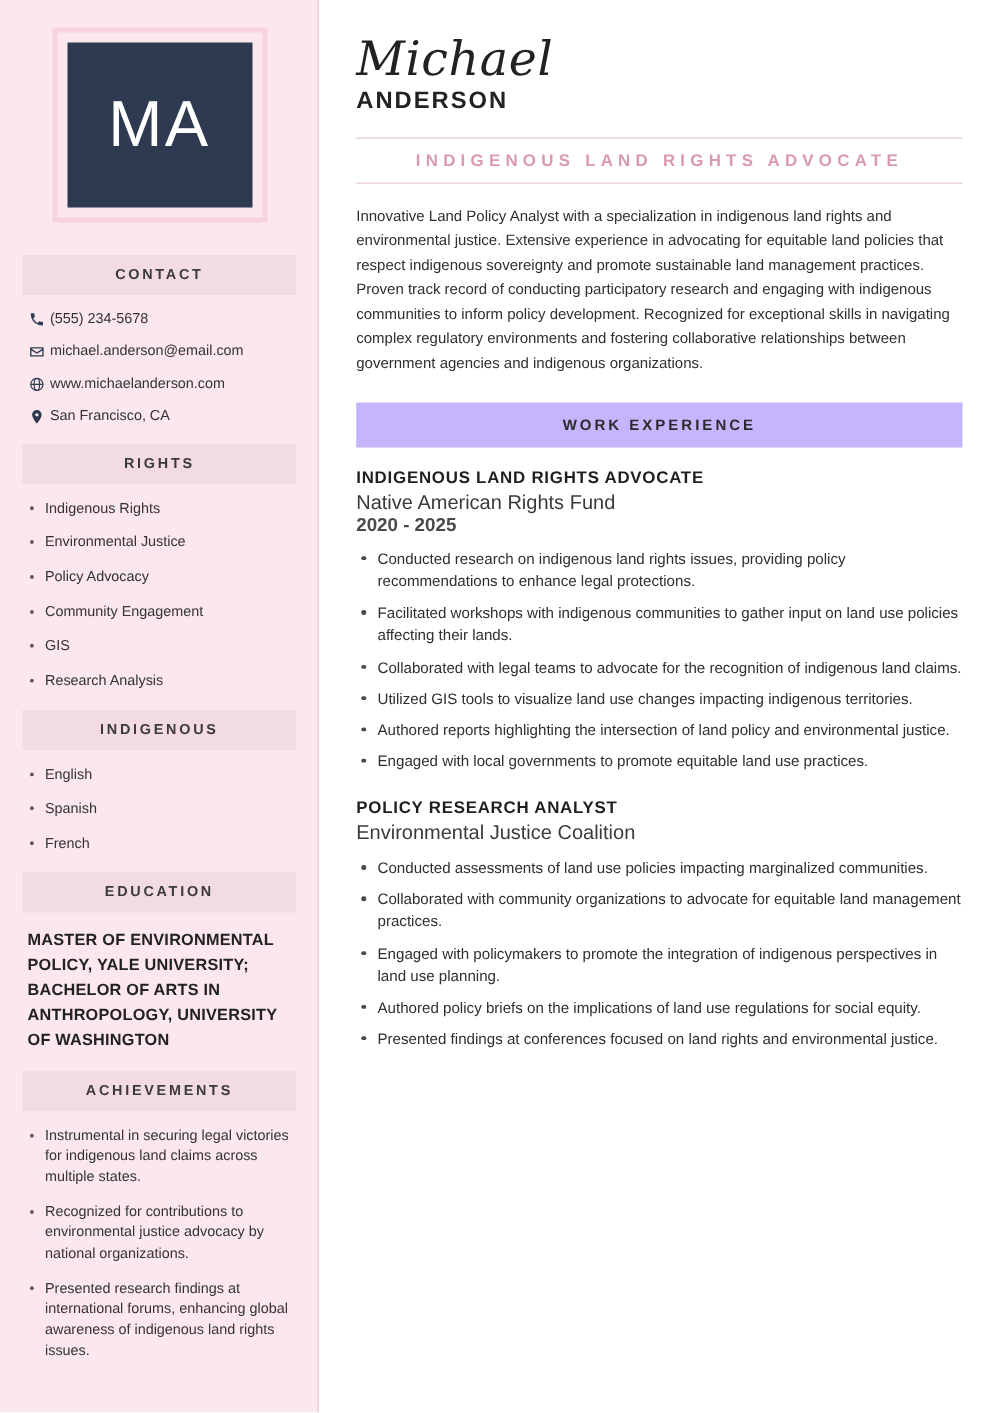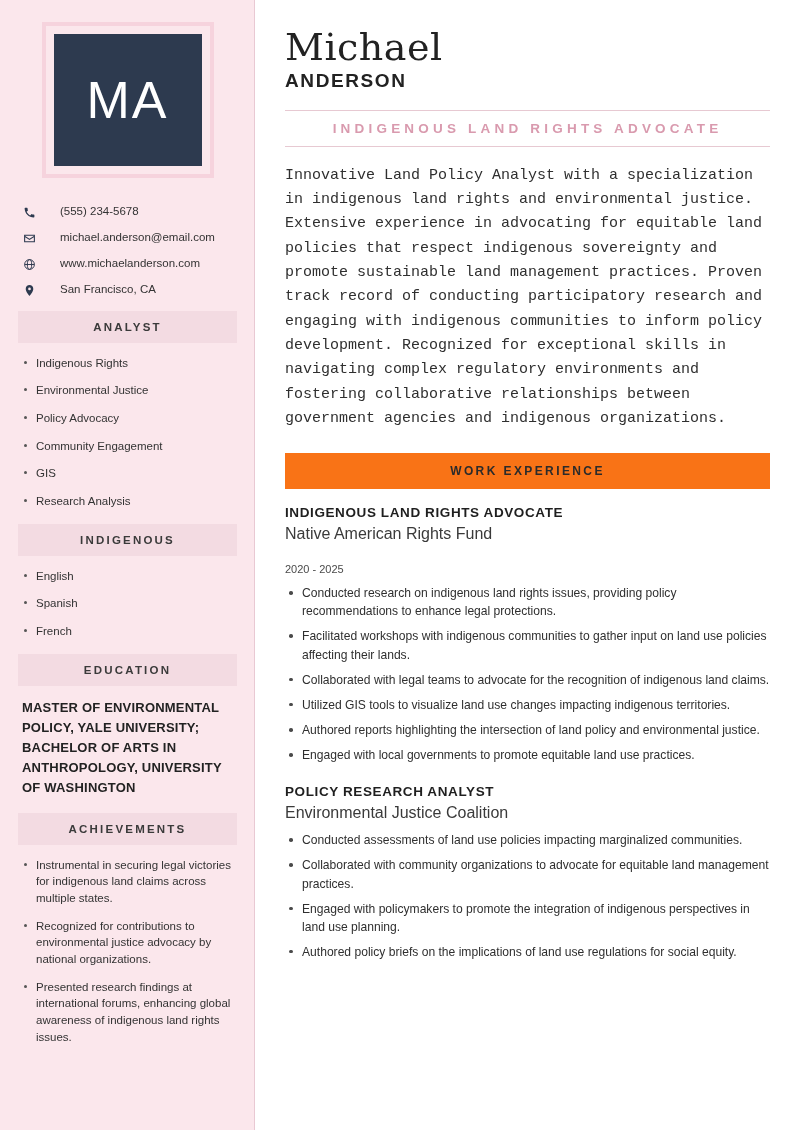--- a/index.html
+++ b/index.html
@@ -62,22 +62,22 @@
     font-weight: bold;
     letter-spacing: 2.2px;
     color: #3a3a3a;
     padding: 10px 0;
     margin: 14px 0 12px 0;
   }
 
   .contact-list { list-style: none; padding: 0 4px; }
   .contact-item {
     display: flex;
-    align-items: flex-end;
-    gap: 24px;
+    align-items: center;
+    gap: 4px;
     margin-bottom: 11px;
     font-size: 11.5px;
     color: #333;
     line-height: 1.3;
   }
   .contact-item .ico {
     width: 14px;
     flex: 0 0 14px;
     color: #2d3a4f;
     display: flex;
@@ -114,20 +114,21 @@
     letter-spacing: .2px;
   }
 
   
   .main {
     flex: 1;
     padding: 28px 30px 0 30px;
   }
   .name-first {
     font-family: "DejaVu Serif", serif;
+    font-style: italic;
     font-size: 38px;
     color: #222;
     line-height: 1.05;
     letter-spacing: .5px;
   }
   .name-last {
     font-size: 19px;
     font-weight: bold;
     letter-spacing: 1.6px;
     color: #222;
@@ -143,29 +144,28 @@
   }
   .role {
     color: #d99aae;
     font-size: 13.5px;
     font-weight: bold;
     letter-spacing: 4.2px;
   }
 
   .summary {
     margin-top: 17px;
-    font-size: 15px;
+    font-size: 12px;
     line-height: 1.62;
     color: #2f2f2f;
     text-align: left;
-    font-family: Liberation Mono, monospace;
   }
 
   .section-bar {
-    background: #f97316;
+    background: #c4b5fd;
     text-align: center;
     font-size: 12px;
     font-weight: bold;
     letter-spacing: 2.4px;
     color: #2b2b2b;
     padding: 11px 18px;
     margin: 22px 0 16px 0;
   }
 
   .job-title {
@@ -173,23 +173,24 @@
     font-weight: bold;
     letter-spacing: .6px;
     color: #1f1f1f;
   }
   .job-org {
     font-size: 16px;
     color: #3a3a3a;
     margin-top: 5px;
   }
   .job-dates {
-    font-size: 11px;
+    font-size: 15px;
     color: #4a4a4a;
-    margin-top: 20px;
+    margin-top: 0;
+    font-weight: bold;
   }
   .job-bullets {
     list-style: none;
     margin: 9px 0 0 0;
     padding: 0;
   }
   .job-bullets li {
     position: relative;
     padding-left: 17px;
     font-size: 12.1px;
@@ -213,20 +214,21 @@
 <div class="page">
 
   <aside class="sidebar">
 
     <div class="avatar-frame">
       <div class="avatar">
         <span>MA</span>
       </div>
     </div>
 
+    <div class="side-heading">CONTACT</div>
     <ul class="contact-list">
       <li class="contact-item">
         <span class="ico">
           <svg width="13" height="13" viewBox="0 0 24 24" fill="currentColor">
               <path d="M6.6 10.8c1.4 2.8 3.8 5.2 6.6 6.6l2.2-2.2c.3-.3.7-.4 1-.2 1.1.4 2.3.6 3.6.6.6 0 1 .4 1 1V20c0 .6-.4 1-1 1C10.6 21 3 13.4 3 4c0-.6.4-1 1-1h3.4c.6 0 1 .4 1 1 0 1.2.2 2.4.6 3.6.1.3 0 .7-.2 1l-2.2 2.2z"></path>
             </svg>
         </span>
         <span>(555) 234-5678</span>
       </li>
       <li class="contact-item">
@@ -250,21 +252,21 @@
       <li class="contact-item">
         <span class="ico">
           <svg width="13" height="13" viewBox="0 0 24 24" fill="currentColor">
               <path d="M12 2C8.1 2 5 5.1 5 9c0 5.2 7 13 7 13s7-7.8 7-13c0-3.9-3.1-7-7-7zm0 9.5A2.5 2.5 0 1 1 12 6.5a2.5 2.5 0 0 1 0 5z"></path>
             </svg>
         </span>
         <span>San Francisco, CA</span>
       </li>
     </ul>
 
-    <div class="side-heading">ANALYST</div>
+    <div class="side-heading">RIGHTS</div>
     <ul class="bullets">
       <li>Indigenous Rights</li>
       <li>Environmental Justice</li>
       <li>Policy Advocacy</li>
       <li>Community Engagement</li>
       <li>GIS</li>
       <li>Research Analysis</li>
     </ul>
 
     <div class="side-heading">INDIGENOUS</div>
@@ -312,16 +314,17 @@
     </div>
 
     <div class="job">
       <div class="job-title">POLICY RESEARCH ANALYST</div>
       <div class="job-org">Environmental Justice Coalition</div>
       <ul class="job-bullets">
         <li>Conducted assessments of land use policies impacting marginalized communities.</li>
         <li>Collaborated with community organizations to advocate for equitable land management practices.</li>
         <li>Engaged with policymakers to promote the integration of indigenous perspectives in land use planning.</li>
         <li>Authored policy briefs on the implications of land use regulations for social equity.</li>
+        <li>Presented findings at conferences focused on land rights and environmental justice.</li>
       </ul>
     </div>
   </main>
 </div>
 
 </body></html>

